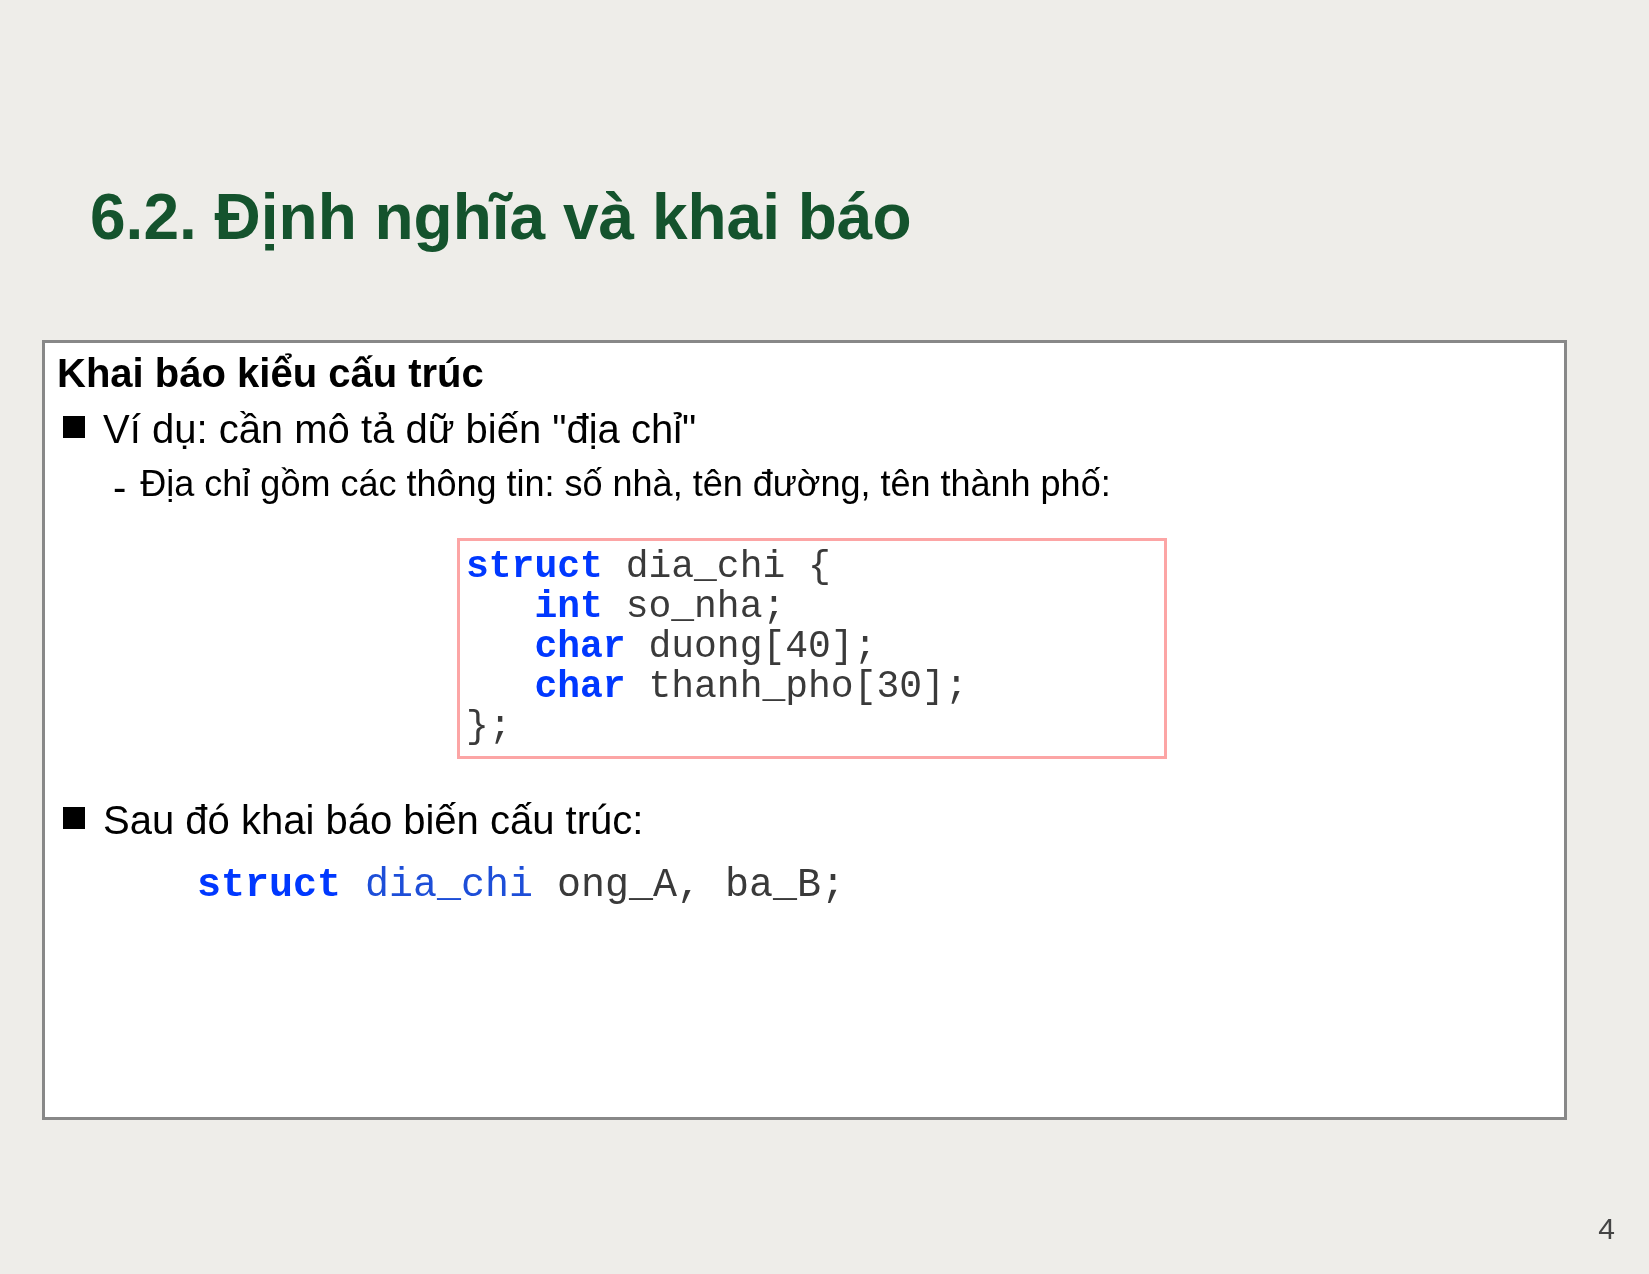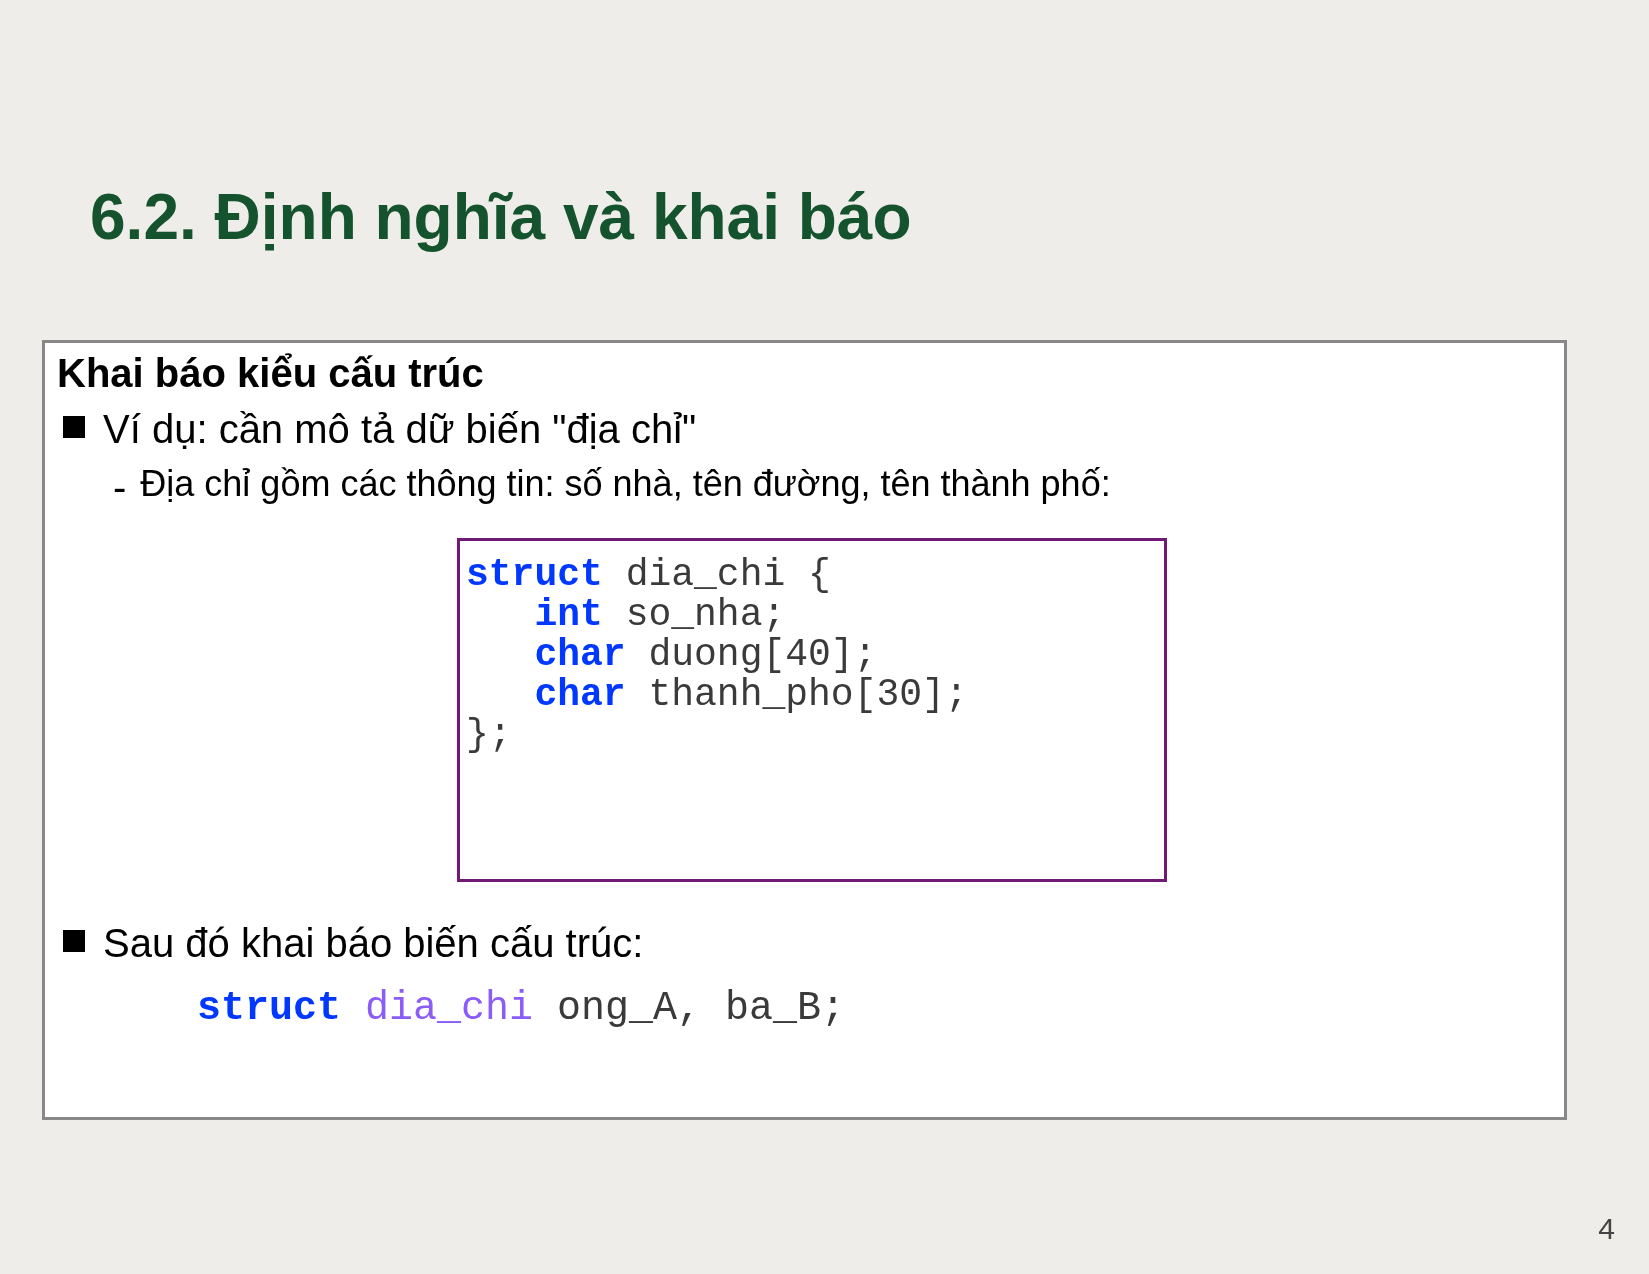--- a/index.html
+++ b/index.html
@@ -68,40 +68,40 @@
     line-height: 1.35;
     margin-right: 14px;
   }
   .bullet-2-text {
     font-size: 36px;
     line-height: 1.35;
   }
   .code-box {
     margin: 24px 0 0 400px;
     width: 710px;
-    height: 344px;
-    border: 3px solid #701a75;
+    height: 221px;
+    border: 3px solid #fca5a5;
     box-sizing: border-box;
-    padding: 14px 6px;
+    padding: 6px 6px;
     font-family: "Courier New", Courier, monospace;
     font-size: 38px;
     line-height: 1.05;
     white-space: pre;
     color: #3a3a3a;
   }
   .kw { color: #0038ff; font-weight: bold; }
   .second-block { margin-top: 34px; text-align: center; }
   .decl-line {
     margin: 16px 0 0 140px;
     font-family: "Courier New", Courier, monospace;
     font-size: 40px;
     color: #3a3a3a;
   }
   .decl-kw { color: #0038ff; font-weight: bold; }
-  .decl-type { color: #8b5cf6; }
+  .decl-type { color: #1d4ed8; }
   .page-num {
     position: absolute;
     right: 34px;
     bottom: 28px;
     font-size: 30px;
     color: #444;
   }
 </style>
 </head>
 <body>

